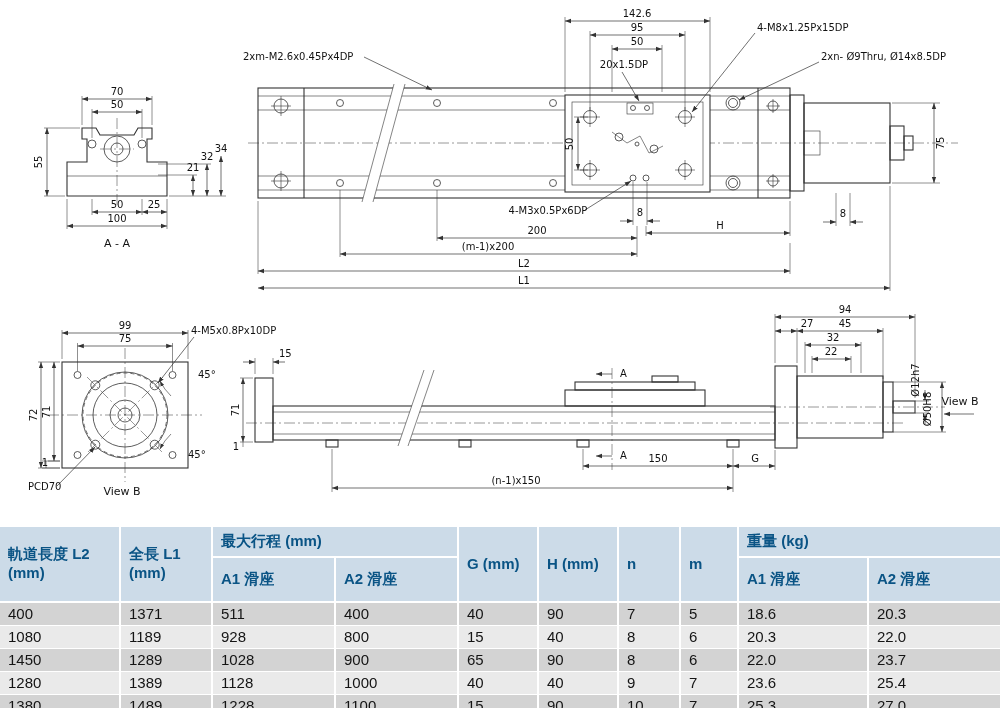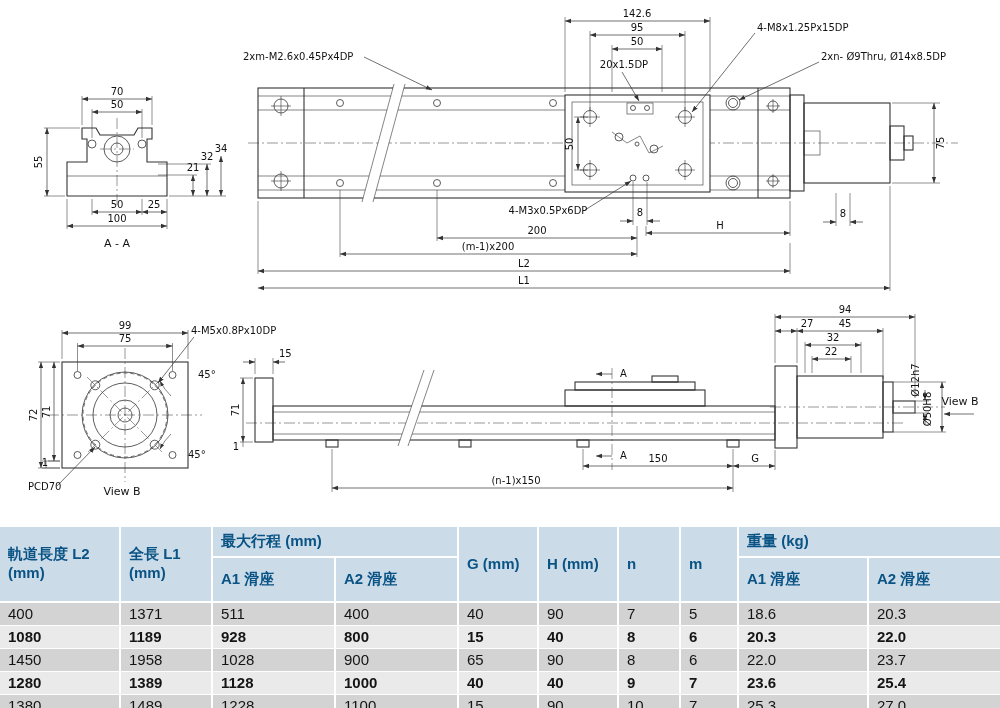--- a/index.html
+++ b/index.html
@@ -25,21 +25,21 @@
   .spec-table th { background:#ccdbe8; color:#0a5485; font-weight:bold; font-size:15px;
     text-align:left; padding:2px 4px 2px 8px; border-right:2px solid #fff; border-bottom:2px solid #fff;
     vertical-align:middle; line-height:1.25; }
   .spec-table th:last-child, .spec-table td:last-child { border-right:none; }
   .spec-table td { font-size:15px; color:#141414; text-align:left; padding:1px 4px 1px 8px;
     border-right:2px solid #fff; border-bottom:1px solid #fff; vertical-align:middle; }
   .hrow1 th { height:30px; }
   .hrow2 th { height:45px; }
   .spec-table tbody tr { height:23px; }
   .spec-table tr.odd td  { background:#d3d3d3; }
-  .spec-table tr.even td { background:#eaeaea;font-weight:bold; }
+  .spec-table tr.even td { background:#eaeaea; }
   .accent-bar { width:1000px; height:5px; background:#10507d; }
 </style>
 </head>
 <body>
 
 <div class="page">
 
   <div class="drawing-area">
     <svg width="1000" height="527" viewBox="0 0 1000 527">
       <defs>
@@ -412,21 +412,21 @@
         <td>800</td>
         <td>15</td>
         <td>40</td>
         <td>8</td>
         <td>6</td>
         <td>20.3</td>
         <td>22.0</td>
       </tr>
       <tr class="odd">
         <td>1450</td>
-        <td>1958</td>
+        <td>1289</td>
         <td>1028</td>
         <td>900</td>
         <td>65</td>
         <td>90</td>
         <td>8</td>
         <td>6</td>
         <td>22.0</td>
         <td>23.7</td>
       </tr>
       <tr class="even">

